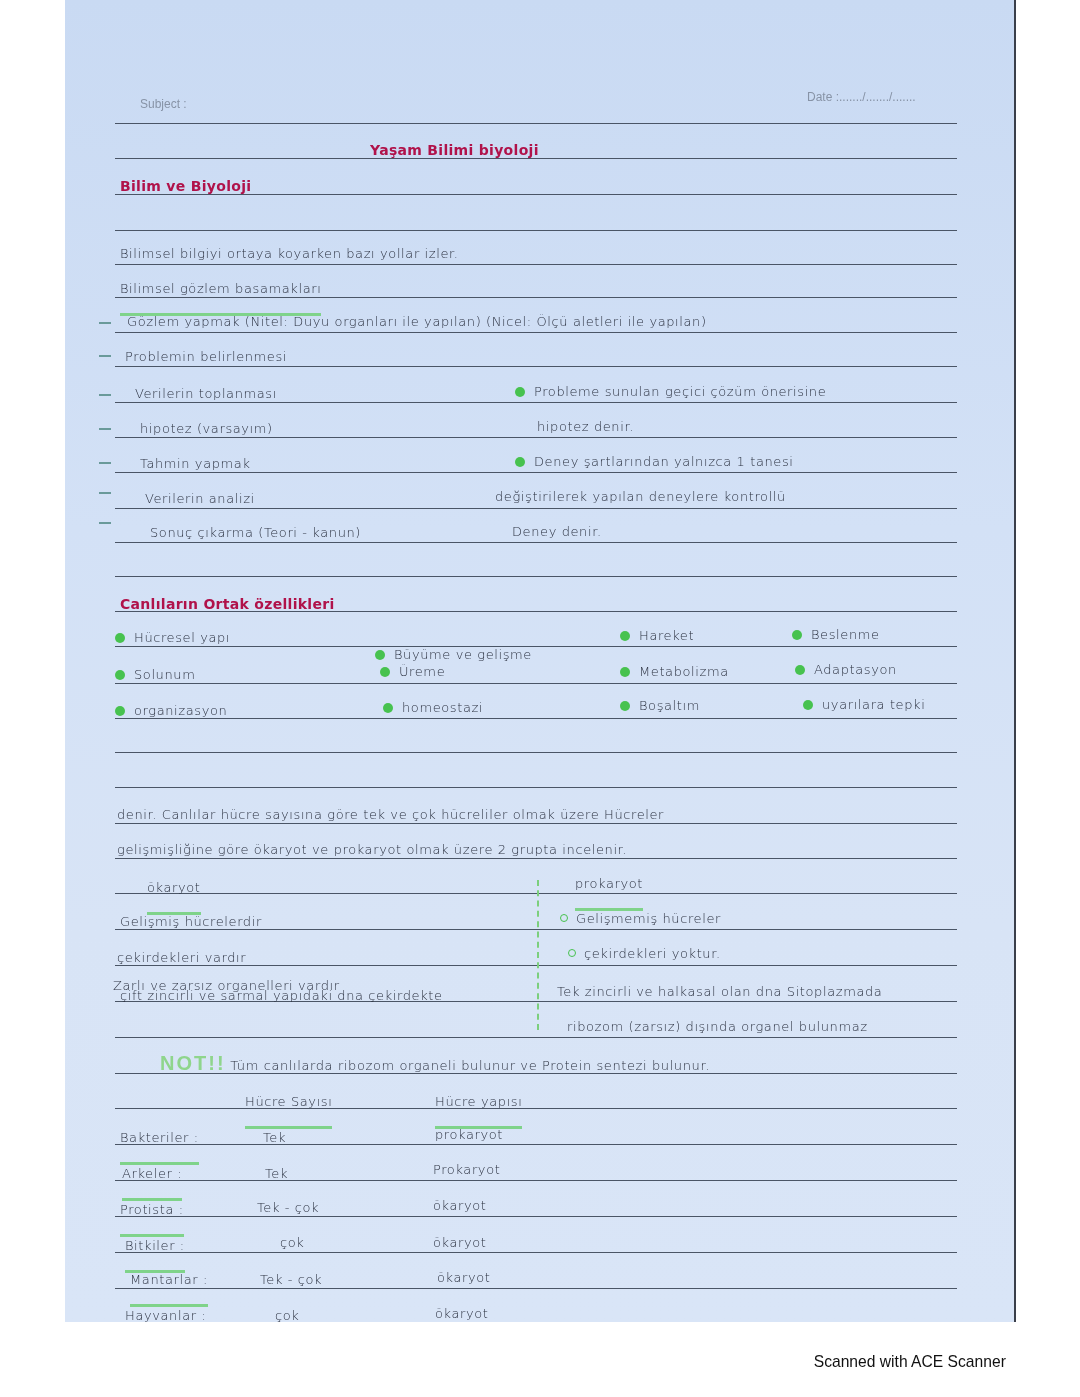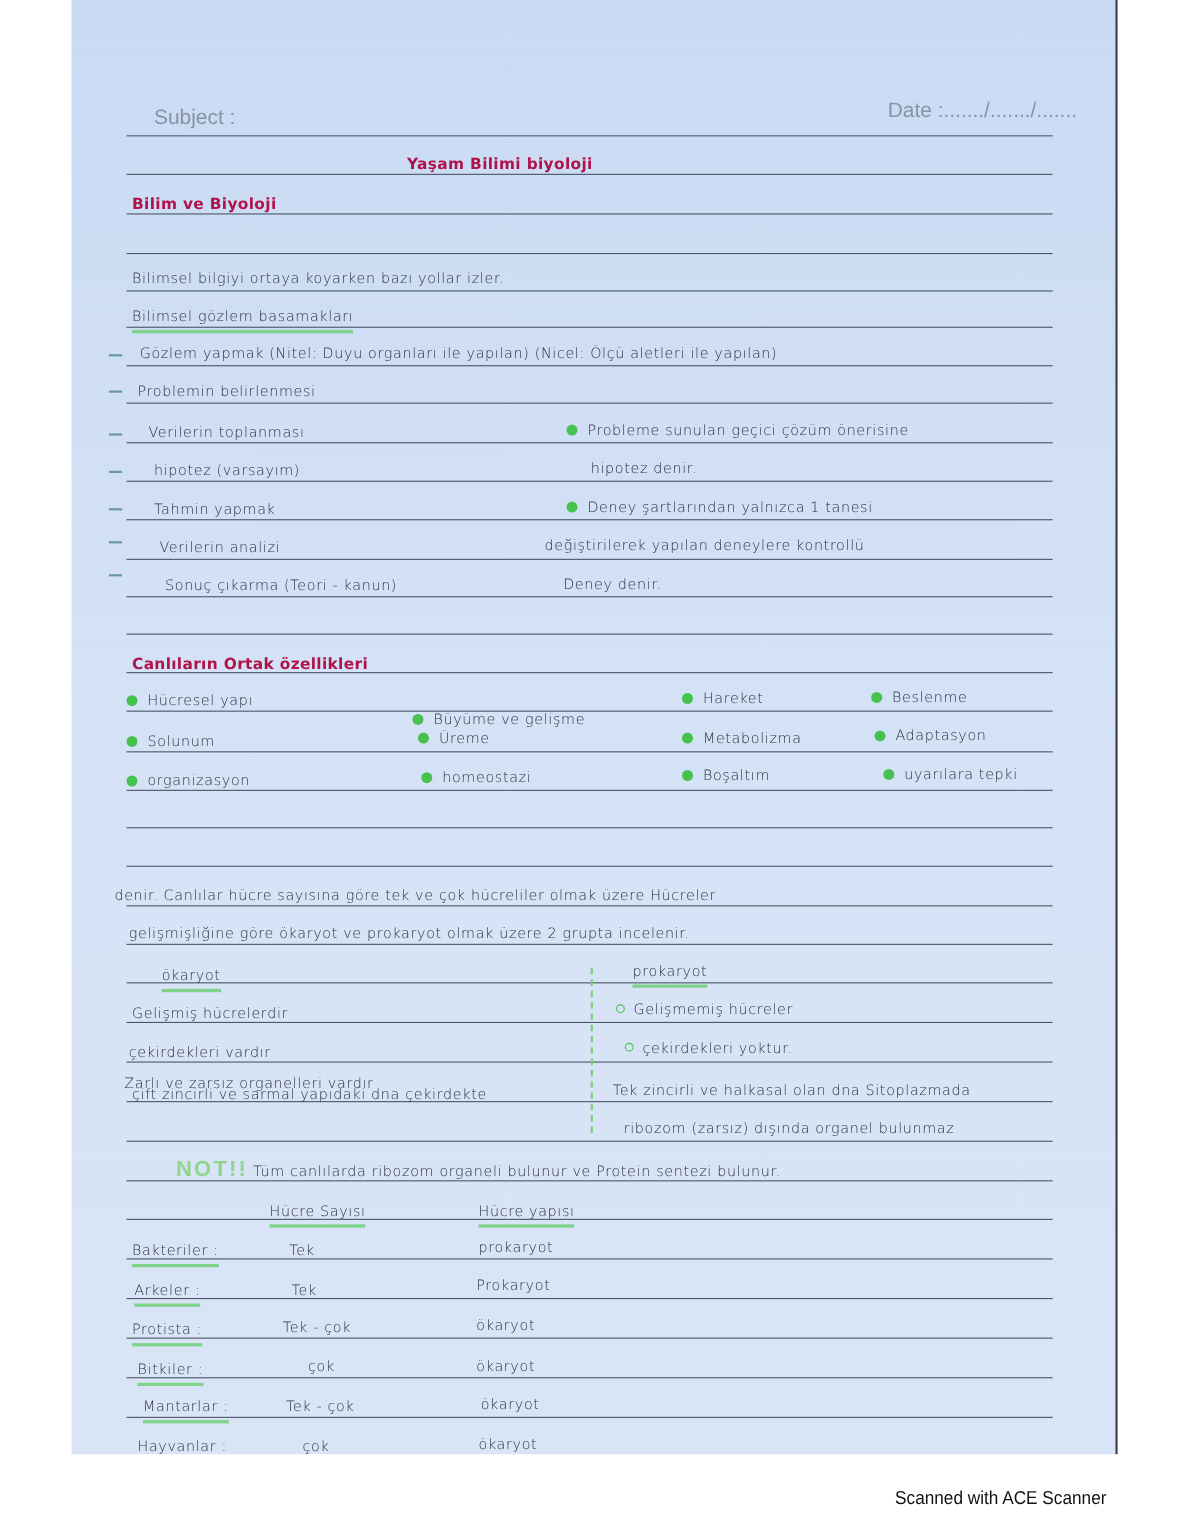--- a/index.html
+++ b/index.html
@@ -10,28 +10,28 @@
     .paper {
       position: absolute; left: 65px; top: 0; width: 949px; height: 1322px;
       background: linear-gradient(180deg, #c9daf3 0%, #d3e1f6 40%, #d8e4f6 70%, #d9e5f7 100%);
       border-right: 2px solid #3a3f4a;
       overflow: hidden;
     }
     .rule {
       position: absolute; left: 50px; width: 842px; height: 0;
       border-top: 1.5px solid #4a5566;
     }
-    .hdr { position: absolute; font-family: "Liberation Sans", sans-serif; color: #8793a6; font-size: 19px; }
+    .hdr { position: absolute; font-family: "Liberation Sans", sans-serif; color: #8793a6; font-size: 12px; }
     .hw {
       position: absolute; white-space: nowrap; color: #2b3140;
       font-family: "DejaVu Sans", sans-serif; font-size: 13px; letter-spacing: 0.6px;
       font-weight: 300;
     }
     .pink { color: #b0124a; font-weight: bold; font-size: 14px; letter-spacing: 0.3px; }
-    .green-ul { border-bottom: 3px solid #7fd38a; padding-bottom: 4px; }
+    .green-ul { border-bottom: 3px solid #7fd38a; padding-bottom: 17px; }
     .dot {
       display: inline-block; width: 10px; height: 10px; border-radius: 50%;
       background: #47c24f; margin-right: 9px; vertical-align: -1px;
     }
     .small-dot {
       display: inline-block; width: 6px; height: 6px; border-radius: 50%;
       border: 1.5px solid #47c24f; margin-right: 8px; vertical-align: 1px;
     }
     .dash {
       position: absolute; width: 12px; height: 0; border-top: 2px solid #6a9a9a;
@@ -133,21 +133,21 @@
   <div class="hw" style="left:318px; top:700px;"><span class="dot"></span><span>homeostazi</span></div>
 
   <div class="hw" style="left:555px; top:628px;"><span class="dot"></span><span>Hareket</span></div>
   <div class="hw" style="left:555px; top:664px;"><span class="dot"></span><span>Metabolizma</span></div>
   <div class="hw" style="left:555px; top:698px;"><span class="dot"></span><span>Boşaltım</span></div>
 
   <div class="hw" style="left:727px; top:627px;"><span class="dot"></span><span>Beslenme</span></div>
   <div class="hw" style="left:730px; top:662px;"><span class="dot"></span><span>Adaptasyon</span></div>
   <div class="hw" style="left:738px; top:697px;"><span class="dot"></span><span>uyarılara tepki</span></div>
 
-  <div class="hw" style="left:39px; top:807px;">denir. Canlılar hücre sayısına göre tek ve çok hücreliler olmak üzere Hücreler</div>
+  <div class="hw" style="left:52px; top:807px;">denir. Canlılar hücre sayısına göre tek ve çok hücreliler olmak üzere Hücreler</div>
   <div class="hw" style="left:52px; top:842px;">gelişmişliğine göre ökaryot ve prokaryot olmak üzere 2 grupta incelenir.</div>
 
   <div class="hw" style="left:82px; top:880px;">
     <span class="green-ul">ökaryot</span>
   </div>
   <div class="hw" style="left:55px; top:914px;">Gelişmiş hücrelerdir</div>
   <div class="hw" style="left:52px; top:950px;">çekirdekleri vardır</div>
   <div class="hw" style="left:55px; top:988px;">çift zincirli ve sarmal yapıdaki dna çekirdekte</div>
   <div class="hw" style="left:48px; top:978px;">Zarlı ve zarsız organelleri vardır</div>
 

